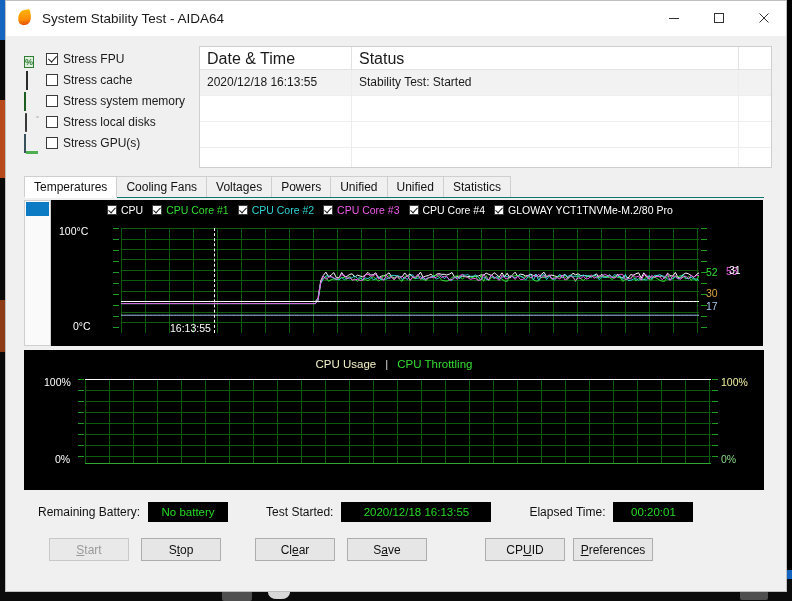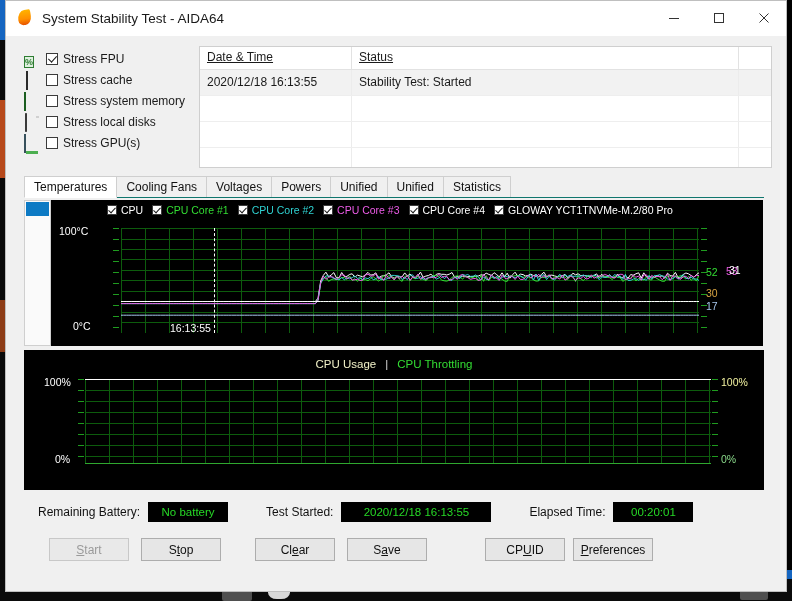--- a/index.html
+++ b/index.html
@@ -68,21 +68,21 @@
   .g-disk{width:15px;height:7px;margin-top:4px;margin-left:1px;background:#5a5a5a;border-radius:2px;border:1px solid #3a3a3a;box-sizing:border-box;}
   .g-disk:after{content:"";position:absolute;right:2px;top:2px;width:3px;height:2px;background:#d0d0d0;}
   .g-gpu{width:16px;height:13px;margin-top:1px;background:linear-gradient(180deg,#7ec8f0,#2f7fb5);
     border:1px solid #37505c;box-sizing:border-box;position:relative;}
   .g-gpu:after{content:"";position:absolute;left:1px;bottom:-2px;width:12px;height:3px;background:#4caf50;}
 
   
   .logtable{flex:1;border:1px solid #cfcfcf;background:#fff;height:122px;box-sizing:border-box;
     display:flex;flex-direction:column;overflow:hidden;}
   .log-head{display:flex;height:22px;flex:0 0 22px;border-bottom:1px solid #e2e2e2;background:#fff;}
-  .log-head div{font-size:12px;color:#1a1a1a;padding:3px 0 0 7px;box-sizing:border-box;text-decoration:underline;}
+  .log-head div{font-size:16px;color:#1a1a1a;padding:3px 0 0 7px;box-sizing:border-box;}
   .log-head .c1{width:152px;border-right:1px solid #e2e2e2;}
   .log-head .c2{flex:1;border-right:1px solid #e2e2e2;}
   .log-head .c3{width:32px;}
   .log-row{display:flex;height:25px;flex:0 0 25px;border-bottom:1px solid #eee;}
   .log-row.alt{background:#f2f2f2;}
   .log-row div{font-size:12px;color:#1a1a1a;padding:5px 0 0 7px;box-sizing:border-box;}
   .log-row .c1{width:152px;border-right:1px solid #ececec;}
   .log-row .c2{flex:1;border-right:1px solid #ececec;}
   .log-row .c3{width:32px;}
 

